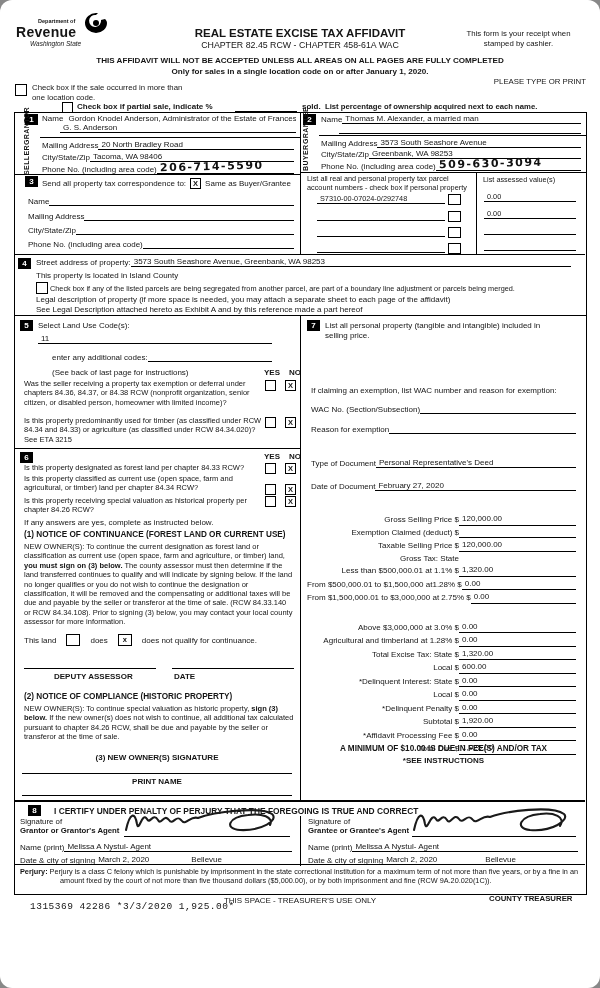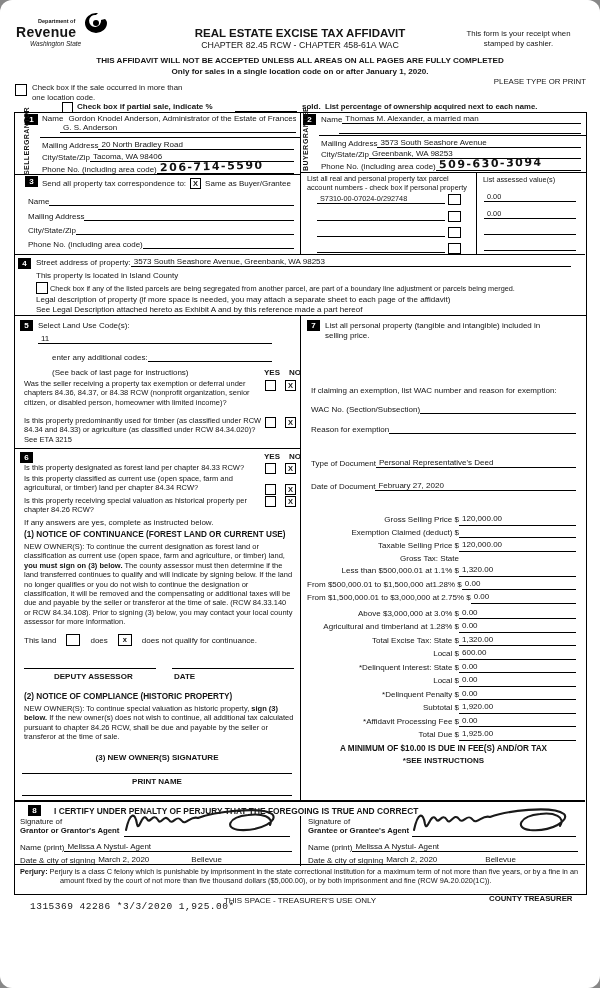--- a/index.html
+++ b/index.html
@@ -318,21 +318,21 @@
           <span class="fill">1,320.00</span>
         </div>
       <div class="frow" style="margin-top:2px;">
           <span class="flabel">From $500,000.01 to $1,500,000 at1.28% $</span>
           <span class="fill">0.00</span>
         </div>
       <div class="frow" style="margin-top:2px;">
           <span class="flabel">From $1,500,000.01 to $3,000,000 at 2.75% $</span>
           <span class="fill">0.00</span>
         </div>
-      <div class="frow" style="margin-top:4px;">
+      <div class="frow" style="margin-top:18px;">
           <span class="flabel">Above $3,000,000 at 3.0% $</span>
           <span class="fill">0.00</span>
         </div>
       <div class="frow" style="margin-top:2px;">
           <span class="flabel">Agricultural and timberland at 1.28% $</span>
           <span class="fill">0.00</span>
         </div>
       <div class="frow" style="margin-top:2px;">
           <span class="flabel">Total Excise Tax: State $</span>
           <span class="fill">1,320.00</span>

